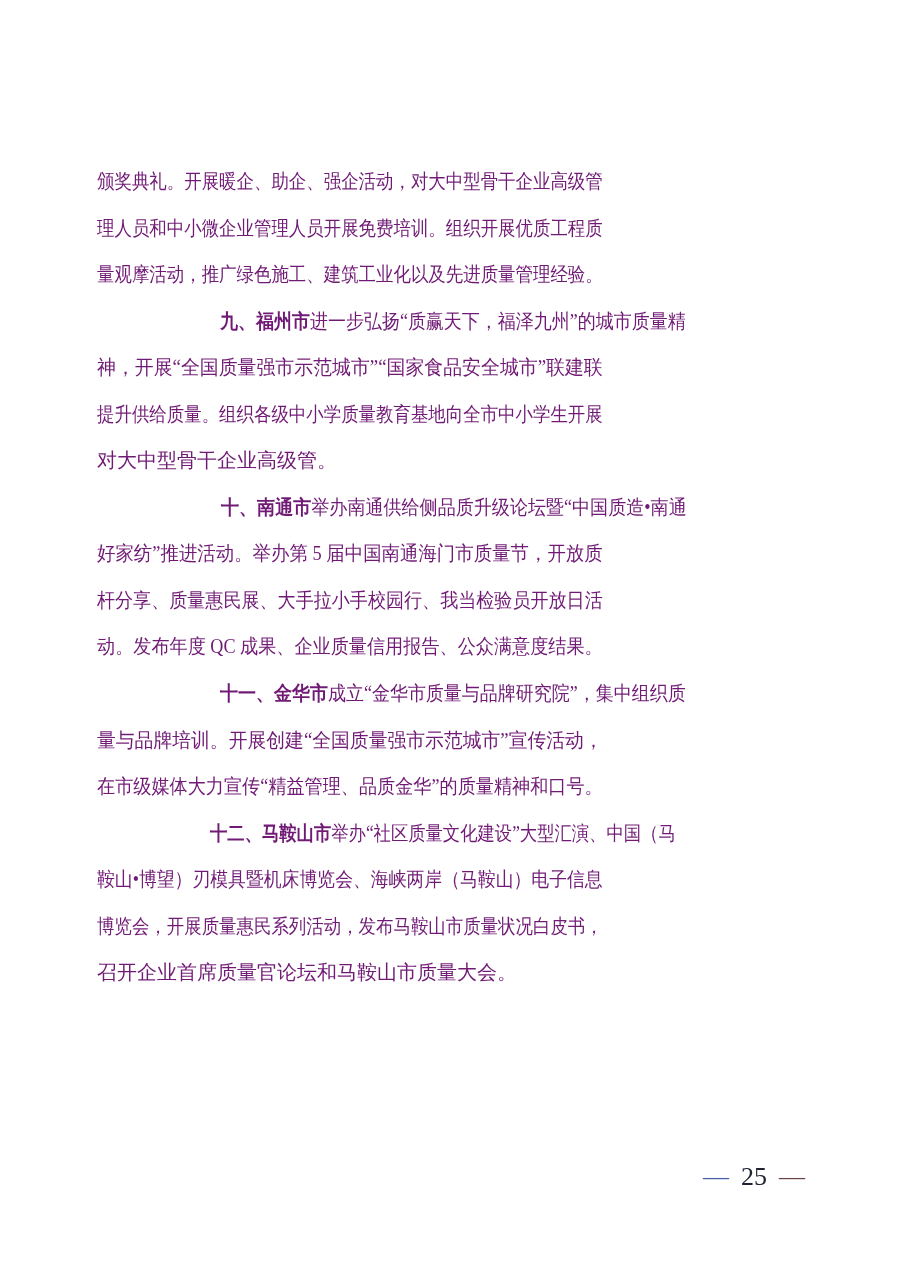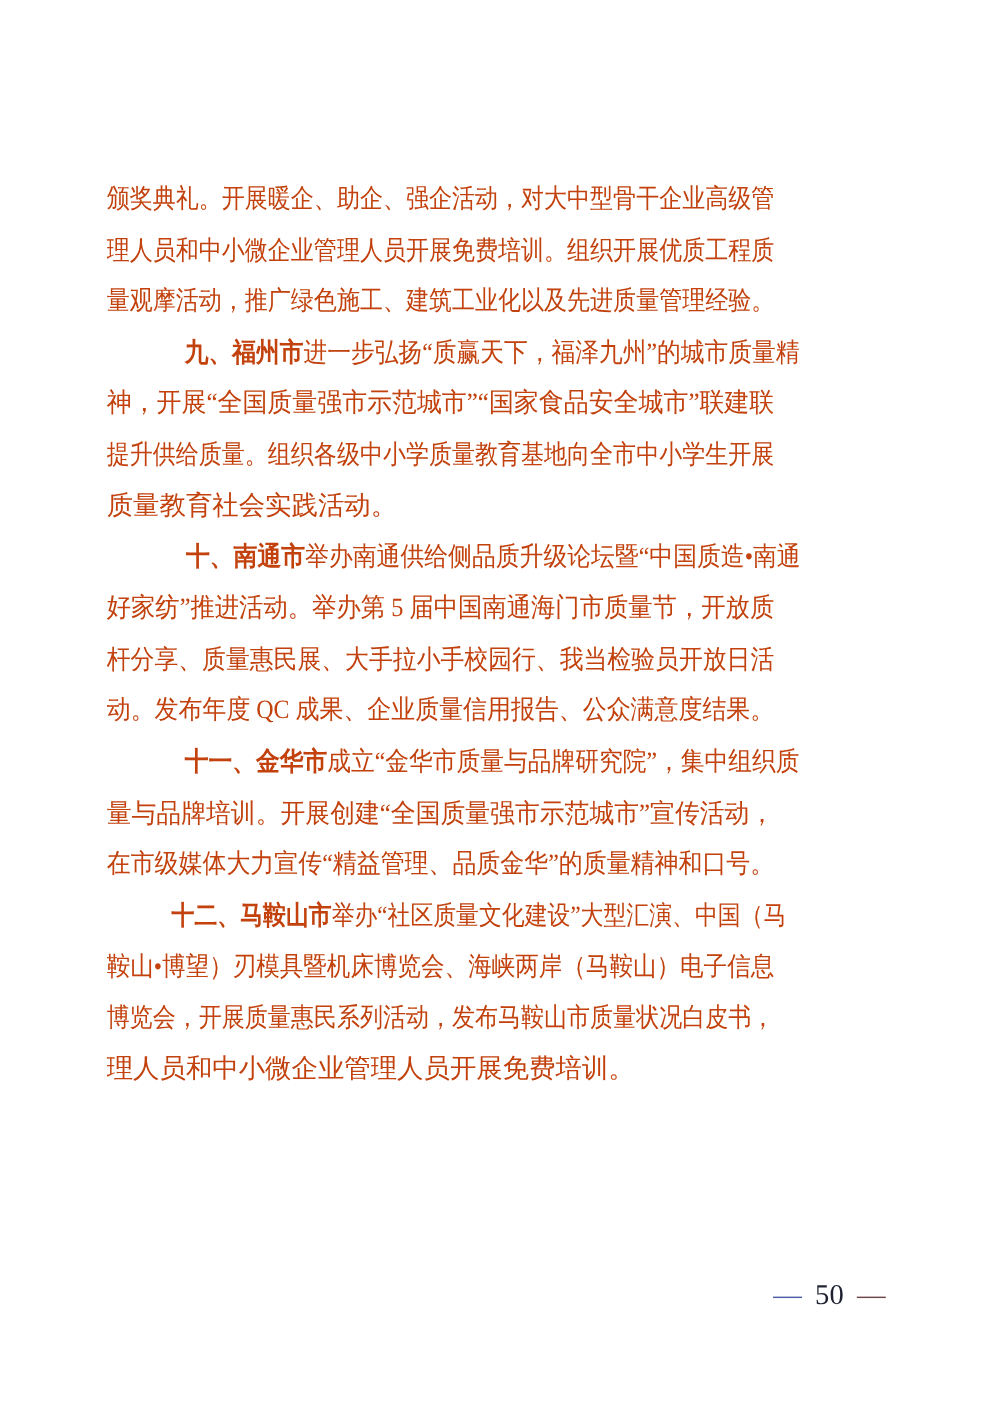--- a/index.html
+++ b/index.html
@@ -13,22 +13,22 @@
     height: 1284px;
     background: #ffffff;
     overflow: hidden;
     font-family: "Liberation Serif", "DejaVu Serif", serif;
   }
   .content {
     position: absolute;
     left: 97px;
     top: 158px;
     width: 708px;
-    color: #c2410c;
-    font-size: 24px;
+    color: #701a75;
+    font-size: 20px;
   }
   .line {
     height: 46.55px;
     line-height: 46.55px;
     white-space: nowrap;
     overflow: visible;
   }
   .line .fit {
     display: inline-block;
     transform-origin: 0 50%;
@@ -66,35 +66,35 @@
 
   <div class="content">
 
     <div class="line"><span class="fit" style="transform: scaleX(0.871921);">颁奖典礼。开展暖企、助企、强企活动，对大中型骨干企业高级管</span></div>
     <div class="line"><span class="fit" style="transform: scaleX(0.871921);">理人员和中小微企业管理人员开展免费培训。组织开展优质工程质</span></div>
     <div class="line"><span class="fit" style="transform: scaleX(0.871921);">量观摩活动，推广绿色施工、建筑工业化以及先进质量管理经验。</span></div>
 
     <div class="line indent"><span class="fit" style="transform: scaleX(0.899485);"><b class="lead">九、福州市</b><span>进一步弘扬“质赢天下，福泽九州”的城市质量精</span></span></div>
     <div class="line"><span class="fit" style="transform: scaleX(0.944354);">神，开展“全国质量强市示范城市”“国家食品安全城市”联建联</span></div>
     <div class="line"><span class="fit" style="transform: scaleX(0.871921);">提升供给质量。组织各级中小学质量教育基地向全市中小学生开展</span></div>
-    <div class="line"><span class="plain">质量教育社会实践活动。</span></div>
+    <div class="line"><span class="plain">对大中型骨干企业高级管。</span></div>
 
     <div class="line indent"><span class="fit" style="transform: scaleX(0.902754);"><b class="lead">十、南通市</b><span>举办南通供给侧品质升级论坛暨“中国质造•南通</span></span></div>
     <div class="line"><span class="fit" style="transform: scaleX(0.92135);">好家纺”推进活动。举办第 5 届中国南通海门市质量节，开放质</span></div>
     <div class="line"><span class="fit" style="transform: scaleX(0.903061);">杆分享、质量惠民展、大手拉小手校园行、我当检验员开放日活</span></div>
     <div class="line"><span class="fit" style="transform: scaleX(0.906639);">动。发布年度 QC 成果、企业质量信用报告、公众满意度结果。</span></div>
 
     <div class="line indent"><span class="fit" style="transform: scaleX(0.899485);"><b class="lead">十一、金华市</b><span>成立“金华市质量与品牌研究院”，集中组织质</span></span></div>
     <div class="line"><span class="fit" style="transform: scaleX(0.940415);">量与品牌培训。开展创建“全国质量强市示范城市”宣传活动，</span></div>
     <div class="line"><span class="fit" style="transform: scaleX(0.906693);">在市级媒体大力宣传“精益管理、品质金华”的质量精神和口号。</span></div>
 
     <div class="line indent"><span class="fit" style="transform: scaleX(0.866032);"><b class="lead">十二、马鞍山市</b><span>举办“社区质量文化建设”大型汇演、中国（马</span></span></div>
     <div class="line"><span class="fit" style="transform: scaleX(0.891898);">鞍山•博望）刃模具暨机床博览会、海峡两岸（马鞍山）电子信息</span></div>
     <div class="line"><span class="fit" style="transform: scaleX(0.871921);">博览会，开展质量惠民系列活动，发布马鞍山市质量状况白皮书，</span></div>
-    <div class="line"><span class="plain">理人员和中小微企业管理人员开展免费培训。</span></div>
+    <div class="line"><span class="plain">召开企业首席质量官论坛和马鞍山市质量大会。</span></div>
 
   </div>
 
   <div class="footer">
-    <span class="dash-left">—</span><span>50</span><span class="dash-right">—</span>
+    <span class="dash-left">—</span><span>25</span><span class="dash-right">—</span>
   </div>
 
 </div>
 
 </body></html>

